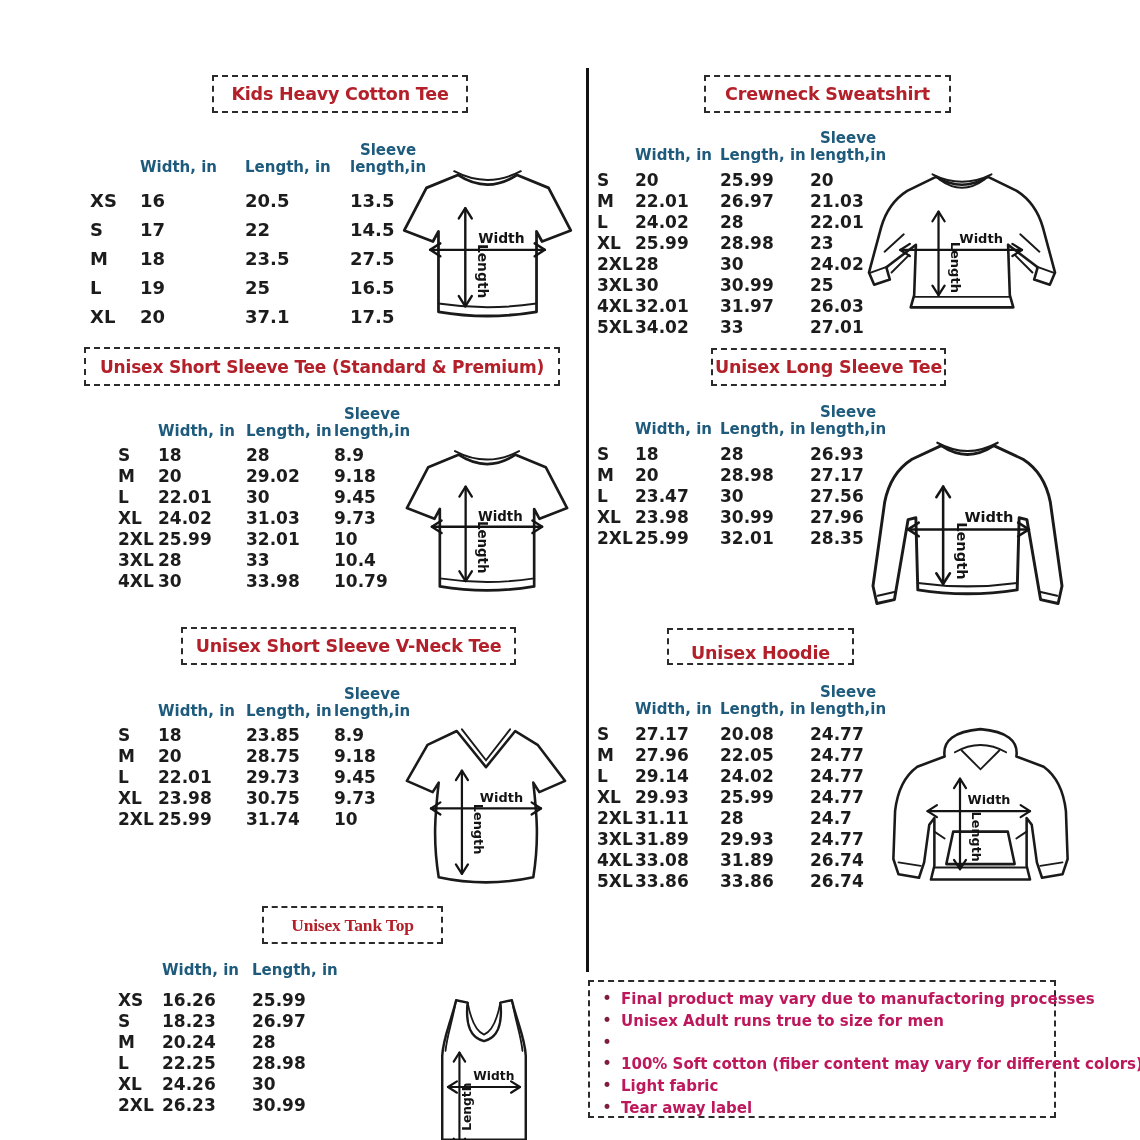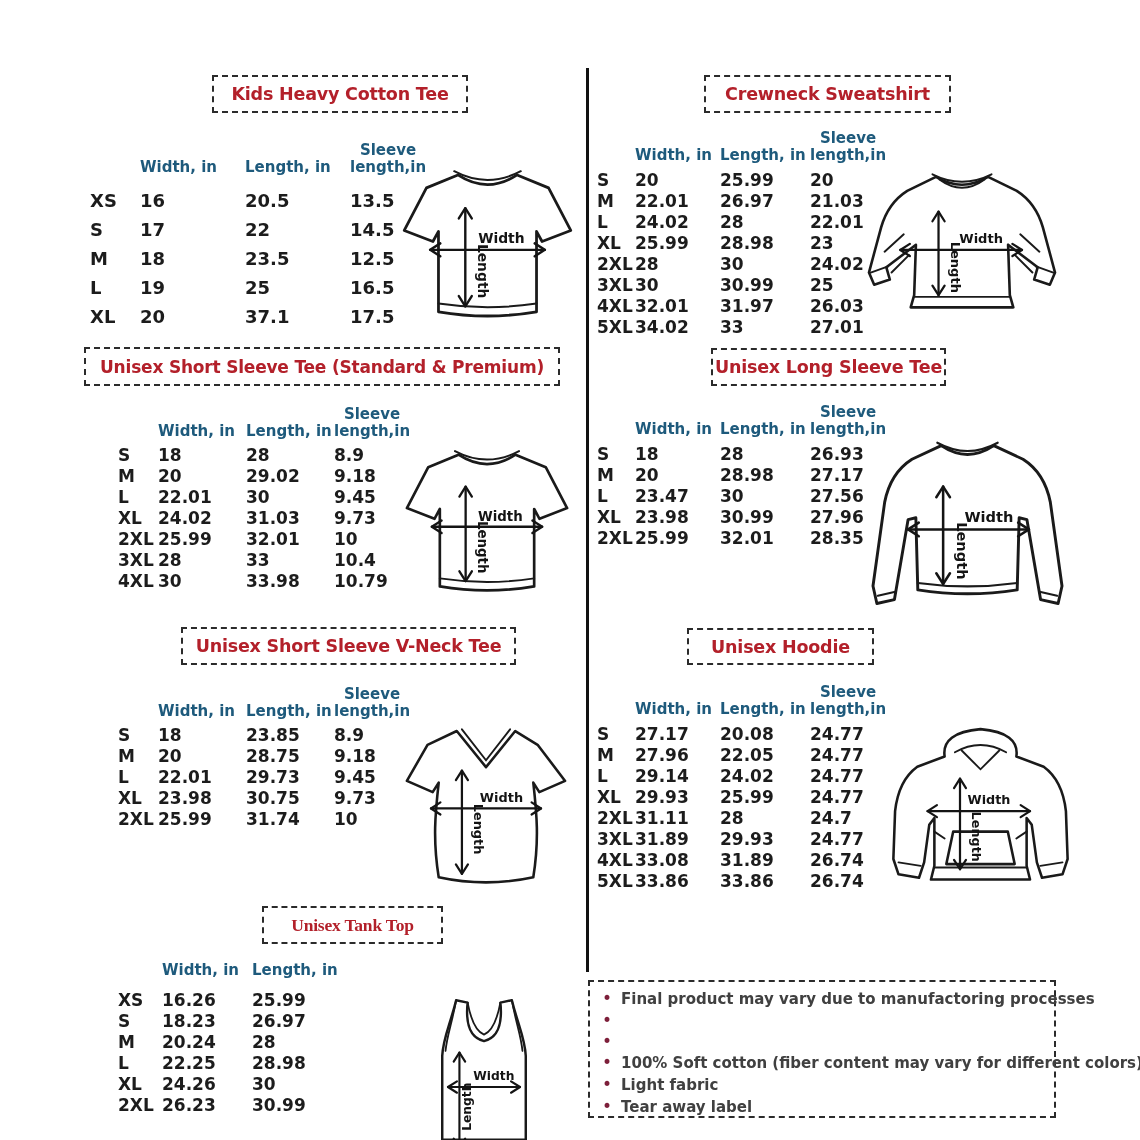--- a/index.html
+++ b/index.html
@@ -13,21 +13,21 @@
   .title-box {
     position:absolute; border:2px dashed #2b2b2b; background:#fff;
     display:flex; align-items:center; justify-content:center;
     color:#b3202a; font-weight:bold; font-size:17.5px; letter-spacing:-0.2px; white-space:nowrap;
   }
   .t-kids   { left:212px; top:31px;  width:252px; height:34px; }
   .t-crew   { left:704px; top:31px;  width:243px; height:34px;text-align:right; }
   .t-std    { left:84px;  top:303px; width:472px; height:35px; font-size:17px; }
   .t-ls     { left:711px; top:304px; width:231px; height:34px; }
   .t-vneck  { left:181px; top:583px; width:331px; height:34px; }
-  .t-hoodie { left:687px; top:584px; width:183px; height:33px; }
+  .t-hoodie { left:667px; top:584px; width:183px; height:33px;align-items:flex-end; }
   .t-tank   { left:262px; top:862px; width:177px; height:34px;font-family:Liberation Serif, serif; }
 
   
   .tbl { position:absolute; font-weight:bold; }
   .thead, .trow { display:grid; align-items:center; }
   .thead { align-items:end; }
   .col-h {
     color:#1e5a7c; font-size:15px; white-space:pre-line; text-align:center;
     justify-self:start; line-height:1.15; padding-bottom:2px;
   }
@@ -71,21 +71,21 @@
   .arrow   { fill:none; stroke:#141414; stroke-width:2.6; stroke-linecap:round; stroke-linejoin:round; }
   .lbl     { font-family:"DejaVu Sans", sans-serif; font-weight:bold; font-size:15px; fill:#141414; }
 
   
   .notes-box {
     position:absolute; left:588px; top:936px; width:468px; height:138px;
     border:2px dashed #2b2b2b; box-sizing:border-box; padding:6px 8px 0 12px;
   }
   .note-line { display:flex; align-items:baseline; line-height:21px; }
   .bullet { color:#7d1f3a; font-size:17px; margin-right:9px; flex:0 0 auto; }
-  .note-text { font-size:15px; font-weight:bold; color:#404040; white-space:nowrap; }
+  .note-text { font-size:15px; font-weight:bold; color:#be185d; white-space:nowrap; }
 </style>
 </head>
 <body>
 
 <div class="canvas">
 
   <div class="divider"></div>
 
   <div>
     <div class="title-box t-kids">
@@ -108,21 +108,21 @@
         <div class="trow">
           <span class="size-cell">S</span>
           <span class="val-cell">17</span>
           <span class="val-cell">22</span>
           <span class="val-cell">14.5</span>
         </div>
         <div class="trow">
           <span class="size-cell">M</span>
           <span class="val-cell">18</span>
           <span class="val-cell">23.5</span>
-          <span class="val-cell">12.5</span>
+          <span class="val-cell">27.5</span>
         </div>
         <div class="trow">
           <span class="size-cell">L</span>
           <span class="val-cell">19</span>
           <span class="val-cell">25</span>
           <span class="val-cell">16.5</span>
         </div>
         <div class="trow">
           <span class="size-cell">XL</span>
           <span class="val-cell">20</span>
@@ -595,20 +595,21 @@
     </div>
   </div>
 
   <div class="notes-box">
       <div class="note-line">
         <span class="bullet">•</span>
         <span class="note-text">Final product may vary due to manufactoring processes</span>
       </div>
       <div class="note-line">
         <span class="bullet">•</span>
+        <span class="note-text">Unisex Adult runs true to size for men</span>
       </div>
       <div class="note-line">
         <span class="bullet">•</span>
       </div>
       <div class="note-line">
         <span class="bullet">•</span>
         <span class="note-text">100% Soft cotton (fiber content may vary for different colors)</span>
       </div>
       <div class="note-line">
         <span class="bullet">•</span>

